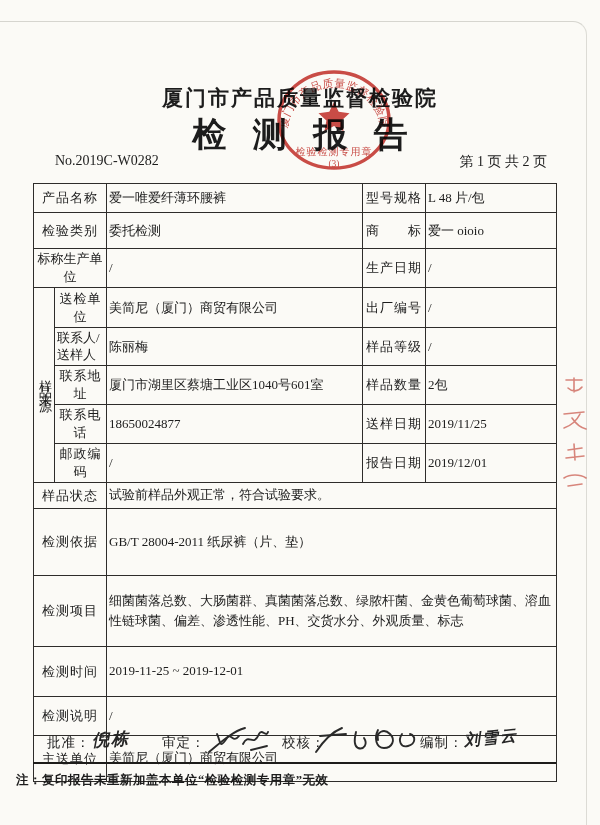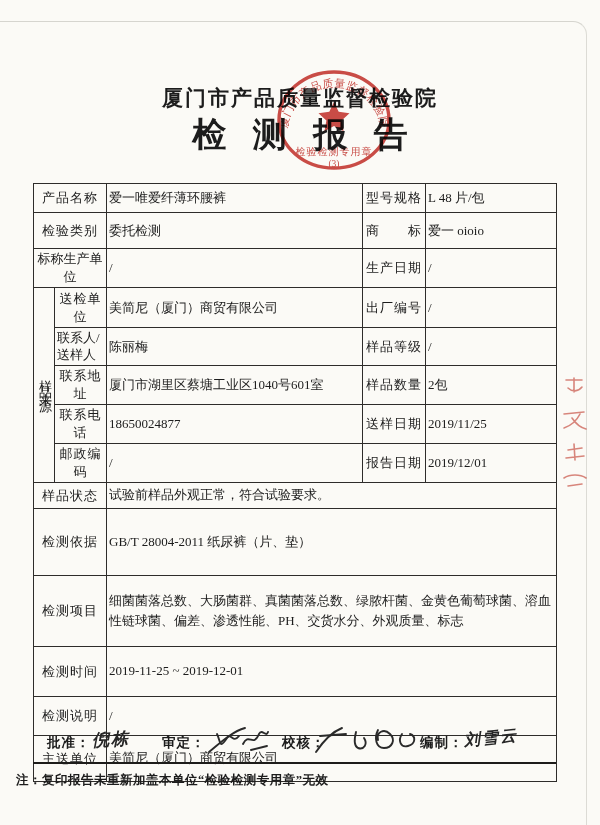--- a/index.html
+++ b/index.html
@@ -49,21 +49,21 @@
   td.lbl-wrap{white-space:pre-line;line-height:1.25;}
   td.tight{text-align:center;font-size:13px;letter-spacing:0;padding:1px 0;}
   td.val-c{text-align:left;}
   td.val-l{text-align:left;padding-left:7px;padding-right:10px;line-height:1.55;}
   td.vert{text-align:center;padding:0;}
   td.vert span{
     writing-mode:vertical-rl;text-orientation:upright;
     letter-spacing:7px;font-size:13px;display:inline-block;
   }
   .sig-row{position:absolute;left:0;top:724px;width:600px;height:40px;font-size:13.5px;}
-  .sig-row .plabel{position:absolute;top:10px;font-weight:700;letter-spacing:1px;}
+  .sig-row .plabel{position:absolute;top:10px;font-weight:400;letter-spacing:1px;}
   .handsig{
     position:absolute;font-style:italic;font-weight:bold;color:#262626;
     font-size:17px;transform:rotate(-4deg);letter-spacing:2px;white-space:nowrap;
   }
   .scribble{position:absolute;}
   .hr-rule{position:absolute;left:33px;top:762px;width:523px;height:2px;background:#1d1c1a;}
   .footnote{position:absolute;left:16px;top:772px;font-size:12.5px;font-weight:600;letter-spacing:.5px;}
   .bleed{position:absolute;left:556px;top:374px;width:36px;height:118px;opacity:.6;filter:blur(.4px);}
 </style>
 </head>
@@ -82,20 +82,24 @@
     <defs>
       <path id="arcTop" d="M 14,74 A 47,44 0 1 1 106,74" fill="none"></path>
     </defs>
     <text font-size="11" fill="#c5342e" letter-spacing="0.5">
       <textPath href="#arcTop" startOffset="50%" text-anchor="middle">厦门市产品质量监督检验院</textPath>
     </text>
     <text x="60" y="89" font-size="10" fill="#c5342e" text-anchor="middle" letter-spacing="1">检验检测专用章</text>
     <text x="60" y="101" font-size="9.5" fill="#c5342e" text-anchor="middle">(3)</text>
   </svg>
 
+  <div class="meta-row">
+    <span>No.2019C-W0282</span>
+    <span>第 1 页 共 2 页</span>
+  </div>
 
   <table class="report">
     <colgroup>
       <col style="width:21px">
         <col style="width:52px">
         <col style="width:256px">
         <col style="width:63px">
         <col style="width:131px">
     </colgroup>
     <tbody>

